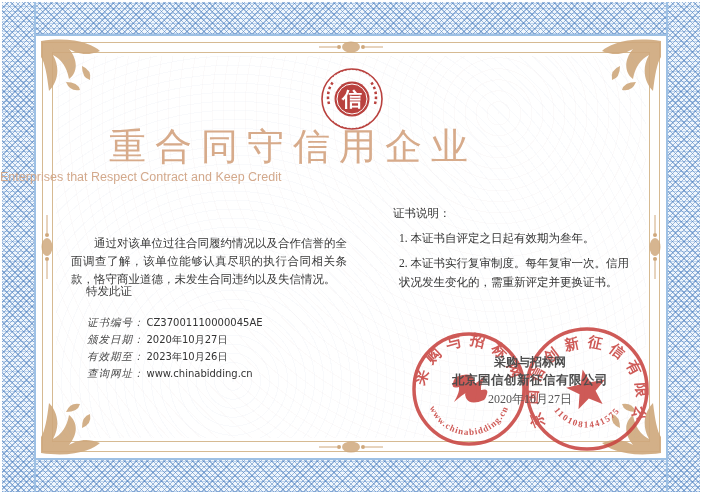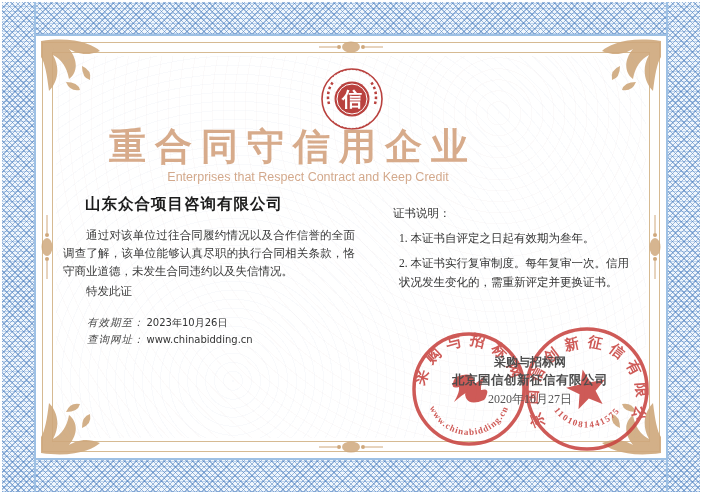--- a/index.html
+++ b/index.html
@@ -35,29 +35,29 @@
 
   
   .watermark{position:absolute;inset:56px;opacity:.55;pointer-events:none;
     background-image:
       repeating-radial-gradient(circle at 30% 85%, rgba(150,170,200,.10) 0 1px, transparent 1px 9px),
       repeating-radial-gradient(circle at 75% 15%, rgba(190,150,150,.08) 0 1px, transparent 1px 11px);}
 
   
   .logo{position:absolute;left:319px;top:64px;width:66px;height:68px;}
   .title{position:absolute;left:0;top:128px;width:586px;text-align:center;
-         font-size:37px;font-weight:bold;color:#d7ab8b;letter-spacing:9px;line-height:1;}
-  .subtitle{position:absolute;left:0;top:170px;width:616px;text-align:center;
+         font-size:37px;font-weight:normal;color:#d7ab8b;letter-spacing:9px;line-height:1;}
+  .subtitle{position:absolute;left:0;top:170px;width:616px;
          font-size:12.5px;color:#d3a98c;font-family:"Liberation Sans","DejaVu Sans",sans-serif;}
 
   
   .company{position:absolute;left:85px;top:194px;font-size:15.5px;font-weight:bold;color:#1c1c1c;letter-spacing:1px;}
   .bodytext{position:absolute;left:63px;top:226px;width:292px;font-size:11.5px;color:#3a3a3a;
             line-height:18px;text-align:justify;}
-  .bodytext p{margin:0;text-indent:2em;}
+  .bodytext p{margin:8px;text-indent:2em;}
   .issue-statement{position:absolute;left:63px;top:284px;font-size:11.5px;color:#3a3a3a;text-indent:2em;width:200px;}
 
   .details{position:absolute;left:87px;top:314px;font-size:10.5px;color:#444;}
   .details .row{height:17px;line-height:17px;}
   .details .lbl{font-style:italic;letter-spacing:1px;color:#4a4a4a;}
   .details .val{font-style:normal;font-family:"DejaVu Sans","Liberation Sans",sans-serif;
                 font-size:10px;color:#333;margin-left:2px;}
 
   
   .notes{position:absolute;left:393px;top:196px;width:252px;font-size:11.5px;color:#333;line-height:19px;}
@@ -164,27 +164,32 @@
     <path d="M14,13 a28,28 0 0 1 38,0" fill="none" stroke="#b9413e" stroke-width="1" stroke-dasharray="1.5,2"></path>
     <path d="M14,57 a28,28 0 0 0 38,0" fill="none" stroke="#b9413e" stroke-width="1" stroke-dasharray="1.5,2"></path>
     <circle cx="33" cy="35" r="17.5" fill="#b9413e"></circle>
     <circle cx="33" cy="35" r="15" fill="none" stroke="#ffffff" stroke-width="1"></circle>
     <text x="33" y="42" text-anchor="middle" font-size="20" font-weight="bold" fill="#ffffff">信</text>
   </svg>
 
   <div class="title">重合同守信用企业</div>
   <div class="subtitle">Enterprises that Respect Contract and Keep Credit</div>
 
-  <div class="company">山东众合项目咨询有限公司</div>
   <div class="bodytext">
     <p>通过对该单位过往合同履约情况以及合作信誉的全面调查了解，该单位能够认真尽职的执行合同相关条款，恪守商业道德，未发生合同违约以及失信情况。</p>
   </div>
   <div class="issue-statement">特发此证</div>
 
   <div class="details">
+    <div class="row">
+      <span class="lbl">证书编号：</span><span class="val">CZ37001110000045AE</span>
+    </div>
+    <div class="row">
+      <span class="lbl">颁发日期：</span><span class="val">2020年10月27日</span>
+    </div>
     <div class="row">
       <span class="lbl">有效期至：</span><span class="val">2023年10月26日</span>
     </div>
     <div class="row">
       <span class="lbl">查询网址：</span><span class="val">www.chinabidding.cn</span>
     </div>
   </div>
 
   <div class="notes">
     <p class="nh">证书说明：</p>

